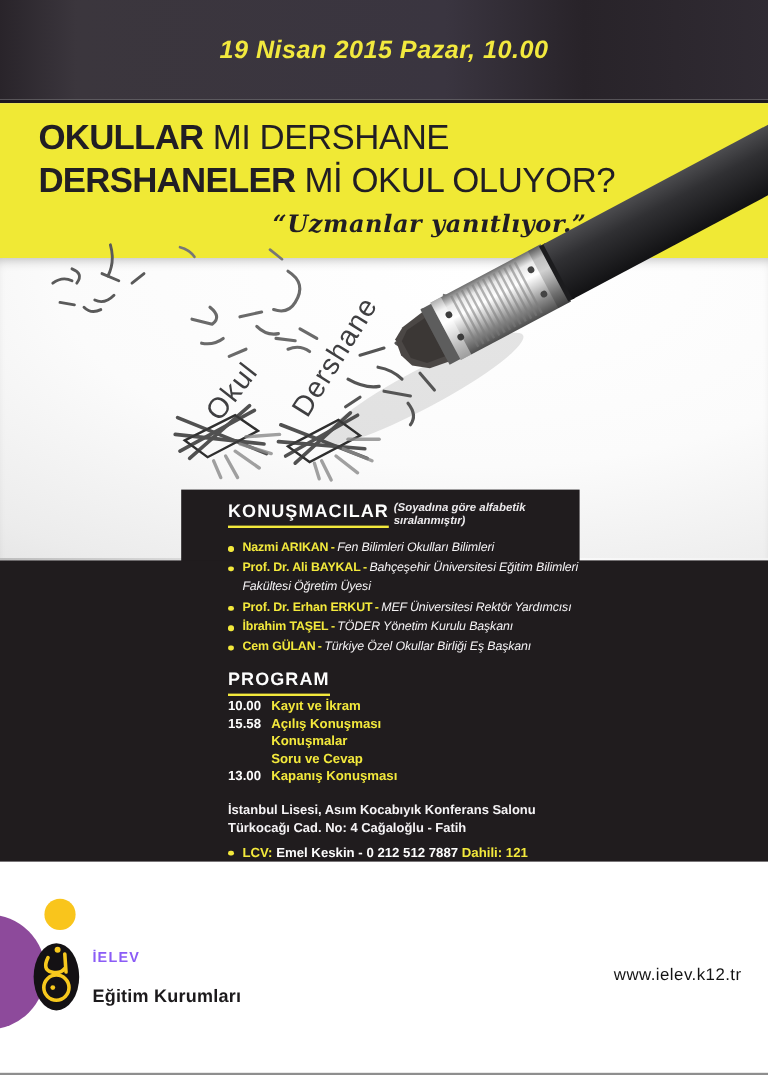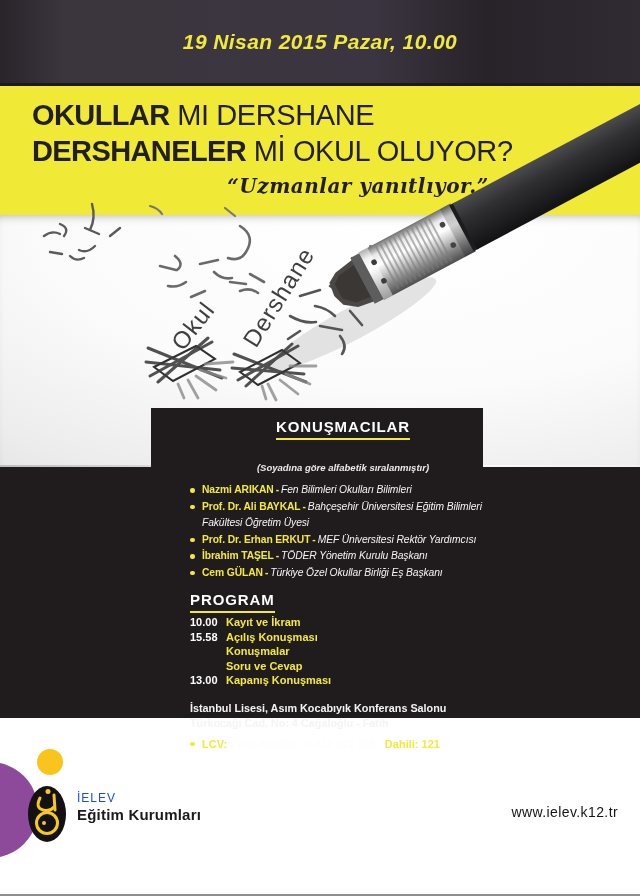--- a/index.html
+++ b/index.html
@@ -30,21 +30,21 @@
   .photo-edge{position:absolute;left:0;bottom:0;width:100%;height:2px;
               background:linear-gradient(90deg,#bdbdbd,#ffffff 55%,#f2f2f2);}
 
   
   .hero-svg{position:absolute;left:0;top:86px;width:640px;height:322px;z-index:3;pointer-events:none;}
 
   
   .band-tab{position:absolute;left:151px;top:408px;width:332px;height:62px;background:#201c1e;z-index:4;}
   .band{position:absolute;left:0;top:467px;width:640px;height:251px;background:#201c1e;z-index:4;}
   .panel-content{position:absolute;left:190px;top:418px;width:306px;z-index:5;color:#fff;}
-  .sec-head-row{display:flex;align-items:center;gap:22px;margin:0 0 9px 0;flex-direction:column;}
+  .sec-head-row{display:flex;align-items:flex-end;gap:4px;margin:0 0 9px 0;}
   .sec-head{font-size:15px;font-weight:700;letter-spacing:.9px;color:#fdfdfd;
             border-bottom:2px solid #f3e93c;padding-bottom:3px;}
   .sec-note{font-size:9.5px;font-style:italic;font-weight:700;color:#eceaec;letter-spacing:0;}
   .speakers{list-style:none;margin:0 0 9px 0;padding:0;}
   .speakers li{position:relative;padding-left:12px;font-size:10.3px;line-height:16.5px;letter-spacing:-.1px;}
   .bullet-dot{position:absolute;left:0;top:6px;width:4.5px;height:4.5px;border-radius:50%;background:#f3e93c;}
   .spk-name{color:#f3e93c;font-weight:700;}
   .sep{color:#f3e93c;font-weight:700;margin:0 2px;}
   .spk-desc{color:#f5f3f5;font-style:italic;}
   .program-wrap{margin:10px 0 0 0;}
@@ -58,22 +58,22 @@
   .lcv-label,.lcv-ext{color:#f3e93c;}
   .lcv-contact{color:#fdfdfd;}
 
   
   .footer{position:absolute;left:0;top:718px;width:640px;height:178px;background:#ffffff;overflow:hidden;}
   .circle-purple{position:absolute;left:-58px;top:44px;width:96px;height:96px;border-radius:50%;background:#8d4a9b;}
   .dot-yellow{position:absolute;left:37px;top:31px;width:26px;height:26px;border-radius:50%;background:#f9c51c;}
   .logo-oval{position:absolute;left:28px;top:68px;width:38px;height:56px;border-radius:50%;background:#141114;
              display:flex;align-items:center;justify-content:center;}
   .brand{position:absolute;left:77px;top:73px;}
-  .brand-name{font-size:12px;font-weight:400;letter-spacing:1px;color:#1d4ed8;}
-  .brand-sub{font-size:15px;font-weight:700;color:#1c1a1c;margin-top:1px;letter-spacing:.2px;}
+  .brand-name{font-size:12px;font-weight:700;letter-spacing:1px;color:#8b5cf6;}
+  .brand-sub{font-size:15px;font-weight:700;color:#1c1a1c;margin-top:17px;letter-spacing:.2px;}
   .website{position:absolute;right:22px;top:86px;font-size:14px;color:#141414;letter-spacing:.4px;}
   .bottom-edge{position:absolute;left:0;bottom:0;width:100%;height:2px;background:#8e8e8e;}
 </style>
 </head>
 <body>
 
 <div class="poster">
 
   <div class="topbar">
     <span class="date-text">19 Nisan 2015 Pazar, 10.00</span>

